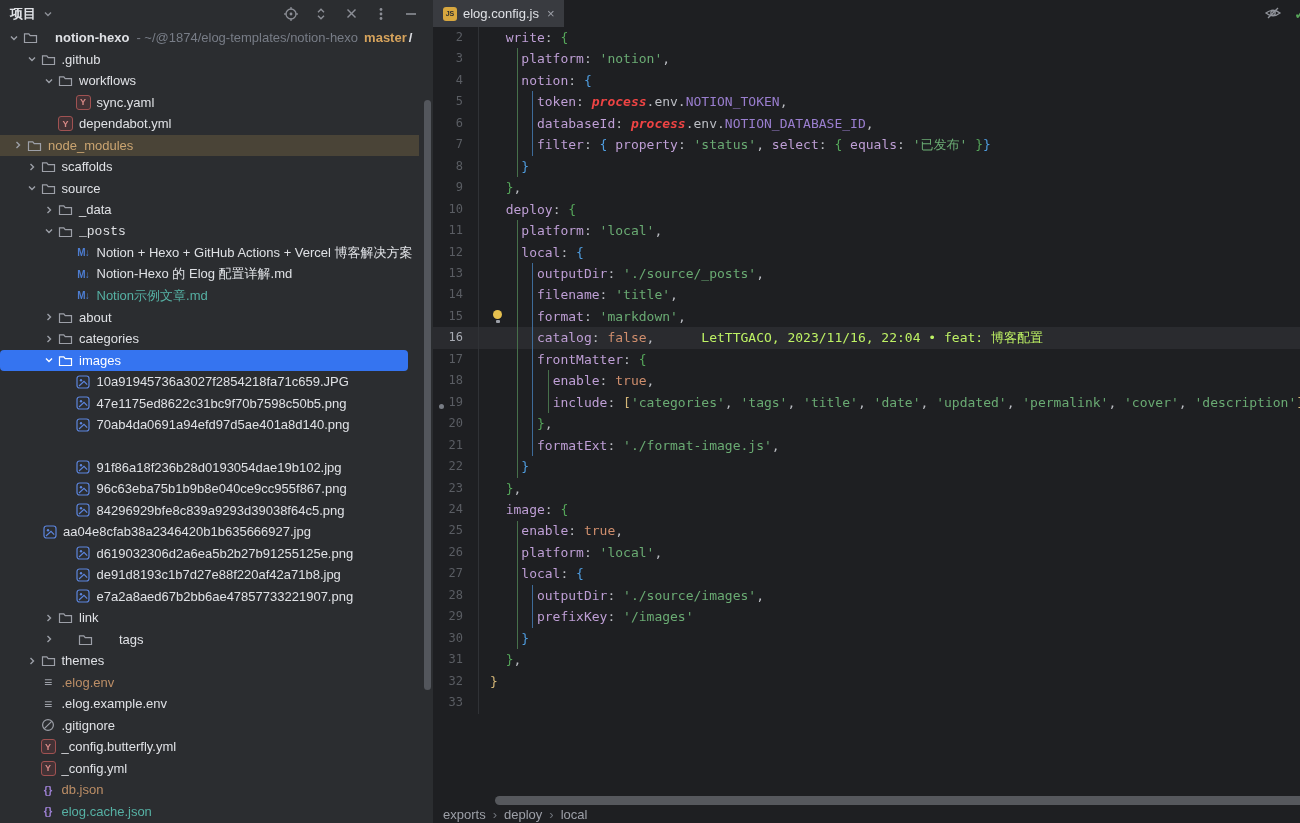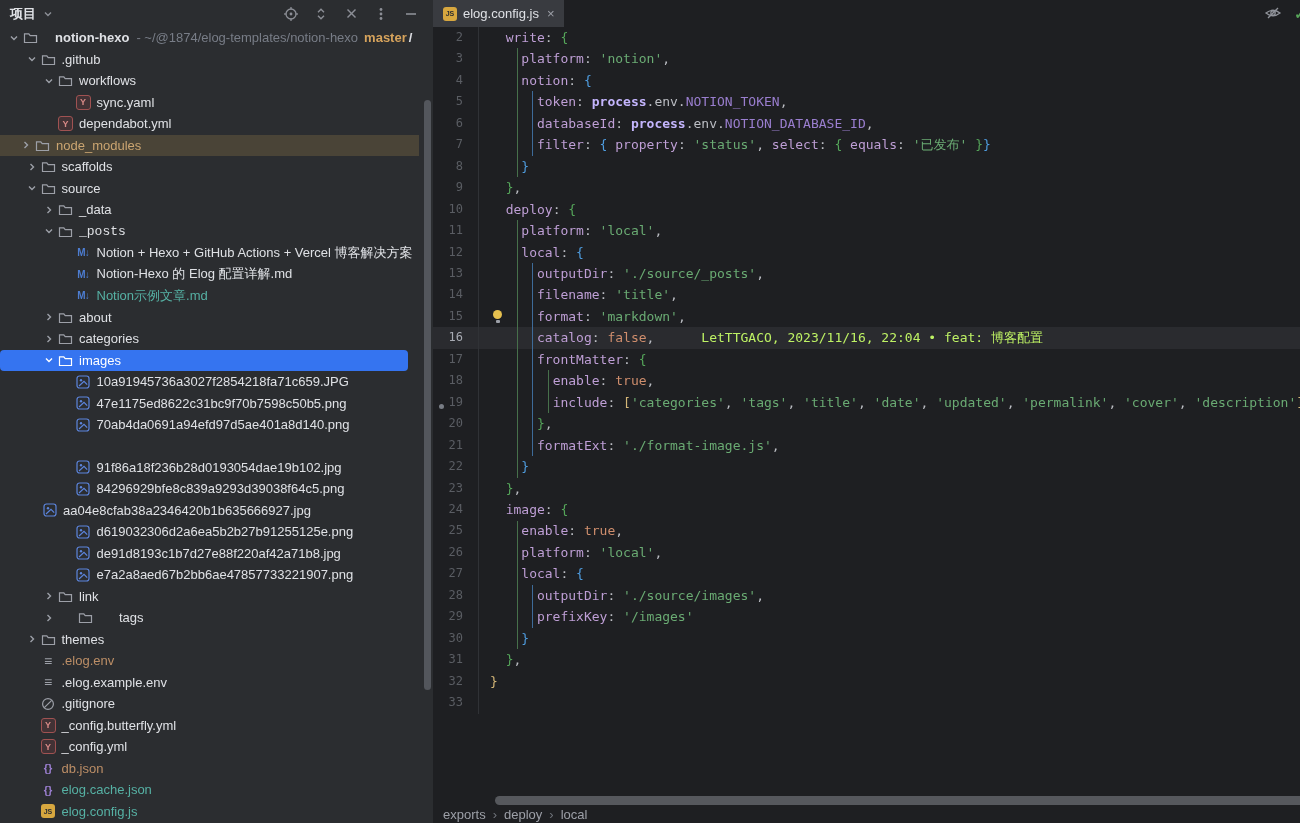--- a/index.html
+++ b/index.html
@@ -43,21 +43,21 @@
   .eye{position:absolute;right:18px;top:5px;opacity:.9;}
   .okcheck{position:absolute;right:-6px;top:6px;color:#57a559;font-size:14px;font-weight:bold;}
   .code{position:absolute;top:27px;left:0;right:0;font-family:"DejaVu Sans Mono",monospace;font-size:13px;}
   .crow{height:21.46px;line-height:21.46px;display:flex;white-space:pre;}
   .crow .num{width:30px;padding-right:15px;text-align:right;color:#5a5d63;flex:0 0 30px;
              border-right:1px solid #303236;font-size:12px;}
   .crow .src{padding-left:11px;overflow:hidden;}
   .crow.active{background:#2a2b2f;}
   .crow.active .num{color:#a8abb3;}
   .k{color:#bf9fd6}.s{color:#6aab73}.p{color:#bcbec4}
-  .kw{color:#c4b5fd;font-weight:bold}
+  .kw{color:#ef4444;font-style:italic;font-weight:bold}
   .c{color:#9a7ecf}.b{color:#cf8e6d}
   .by{color:#d5b778}.bg{color:#55a65a}.bb{color:#4f9de0}
   .bl{color:#bef264;}
   .guide{position:absolute;width:1px;}
   .guide.g{background:#47704b}.guide.b{background:#3e6b99}
   .bulb{position:absolute;left:58px;width:14px;height:16px;}
   .bulb .glass{position:absolute;left:2px;top:1px;width:9px;height:9px;border-radius:50%;background:#e6c04f;}
   .bulb .base{position:absolute;left:4.5px;top:11px;width:4px;height:3px;background:#9da0a8;border-radius:1px;}
   .gdot{position:absolute;left:6px;width:5px;height:5px;border-radius:50%;background:#787d85;}
   .hscroll{position:absolute;left:62px;right:0;top:796px;height:9px;}
@@ -168,21 +168,21 @@
           </span>
           <span class="lbl">sync.yaml</span>
         </div>
         <div class="trow" style="padding-left: 41px;">
           <span class="spc"></span>
           <span class="ticon">
             <span class="yicon">Y</span>
           </span>
           <span class="lbl">dependabot.yml</span>
         </div>
-        <div class="trow excl" style="padding-left: 18px;">
+        <div class="trow excl" style="padding-left: 10px;">
           <span class="chev">
             <svg width="12" height="12" viewBox="0 0 12 12">
               <polyline points="4.5,3 7.5,6 4.5,9" fill="none" stroke="#9da0a8" stroke-width="1.4"></polyline>
             </svg>
           </span>
           <span class="ticon">
             <svg width="15" height="13" viewBox="0 0 15 13" fill="none" stroke="#9da0a8" stroke-width="1.2">
               <path d="M1.5 3.2 V11.5 H13.5 V4.6 H7.2 L5.8 2.8 H1.5 Z"></path>
             </svg>
           </span>
@@ -336,20 +336,31 @@
         <div class="trow" style="padding-left: 58.5px; margin-top: 21px;">
           <span class="spc"></span>
           <span class="ticon">
             <svg width="14" height="14" viewBox="0 0 14 14" fill="none" stroke="#5c85dd" stroke-width="1.2">
               <rect x="1" y="1" width="12" height="12" rx="2.5"></rect>
               <circle cx="5" cy="5.3" r="1.2" fill="#5c85dd" stroke="none"></circle>
               <path d="M3 11 L8 6.3 L11.2 9.6"></path>
             </svg>
           </span>
           <span class="lbl">91f86a18f236b28d0193054dae19b102.jpg</span>
+        </div>
+        <div class="trow" style="padding-left: 58.5px;">
+          <span class="spc"></span>
+          <span class="ticon">
+            <svg width="14" height="14" viewBox="0 0 14 14" fill="none" stroke="#5c85dd" stroke-width="1.2">
+              <rect x="1" y="1" width="12" height="12" rx="2.5"></rect>
+              <circle cx="5" cy="5.3" r="1.2" fill="#5c85dd" stroke="none"></circle>
+              <path d="M3 11 L8 6.3 L11.2 9.6"></path>
+            </svg>
+          </span>
+          <span class="lbl">96c63eba75b1b9b8e040ce9cc955f867.png</span>
         </div>
         <div class="trow" style="padding-left: 58.5px;">
           <span class="spc"></span>
           <span class="ticon">
             <svg width="14" height="14" viewBox="0 0 14 14" fill="none" stroke="#5c85dd" stroke-width="1.2">
               <rect x="1" y="1" width="12" height="12" rx="2.5"></rect>
               <circle cx="5" cy="5.3" r="1.2" fill="#5c85dd" stroke="none"></circle>
               <path d="M3 11 L8 6.3 L11.2 9.6"></path>
             </svg>
           </span>

